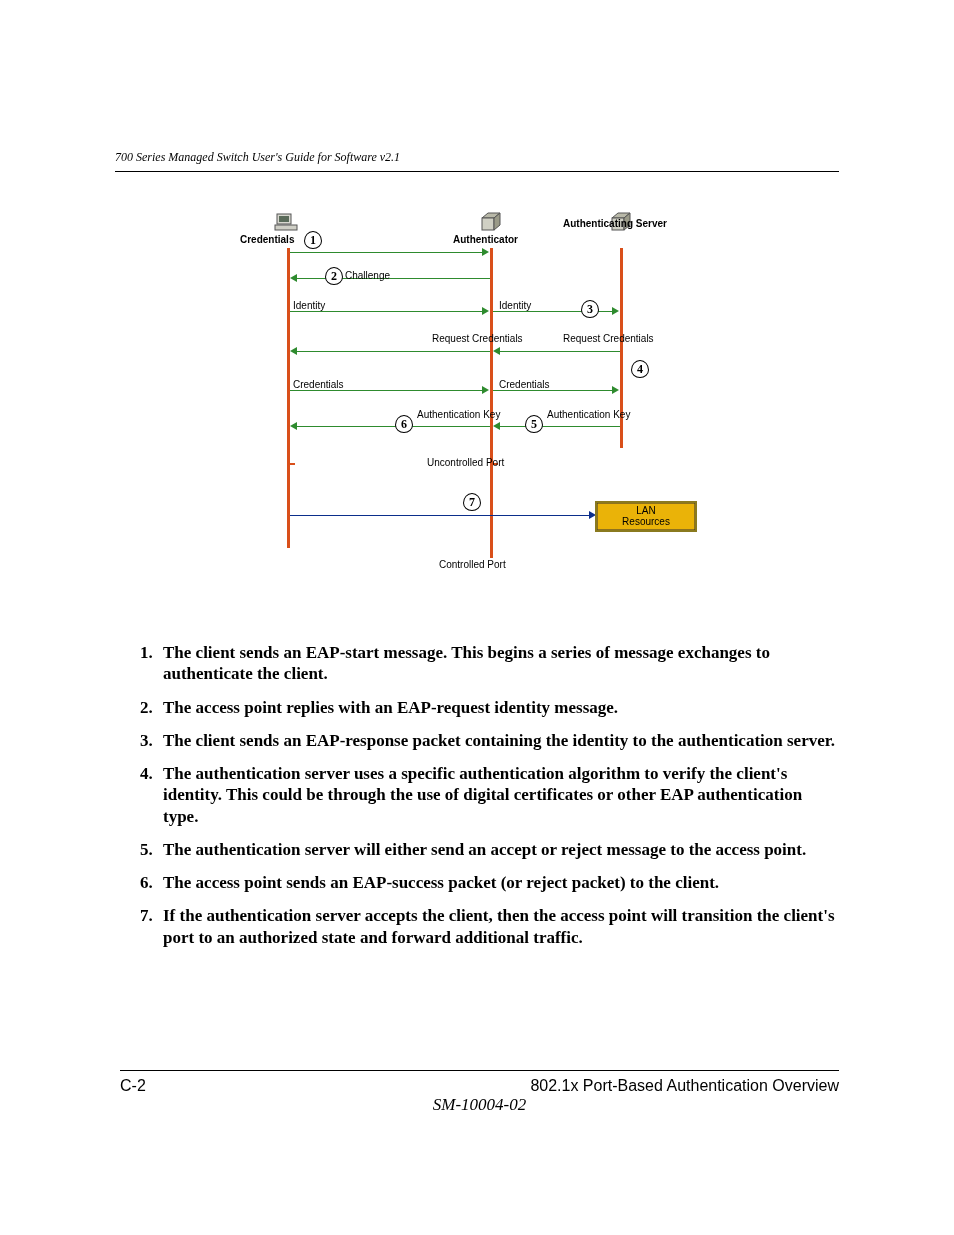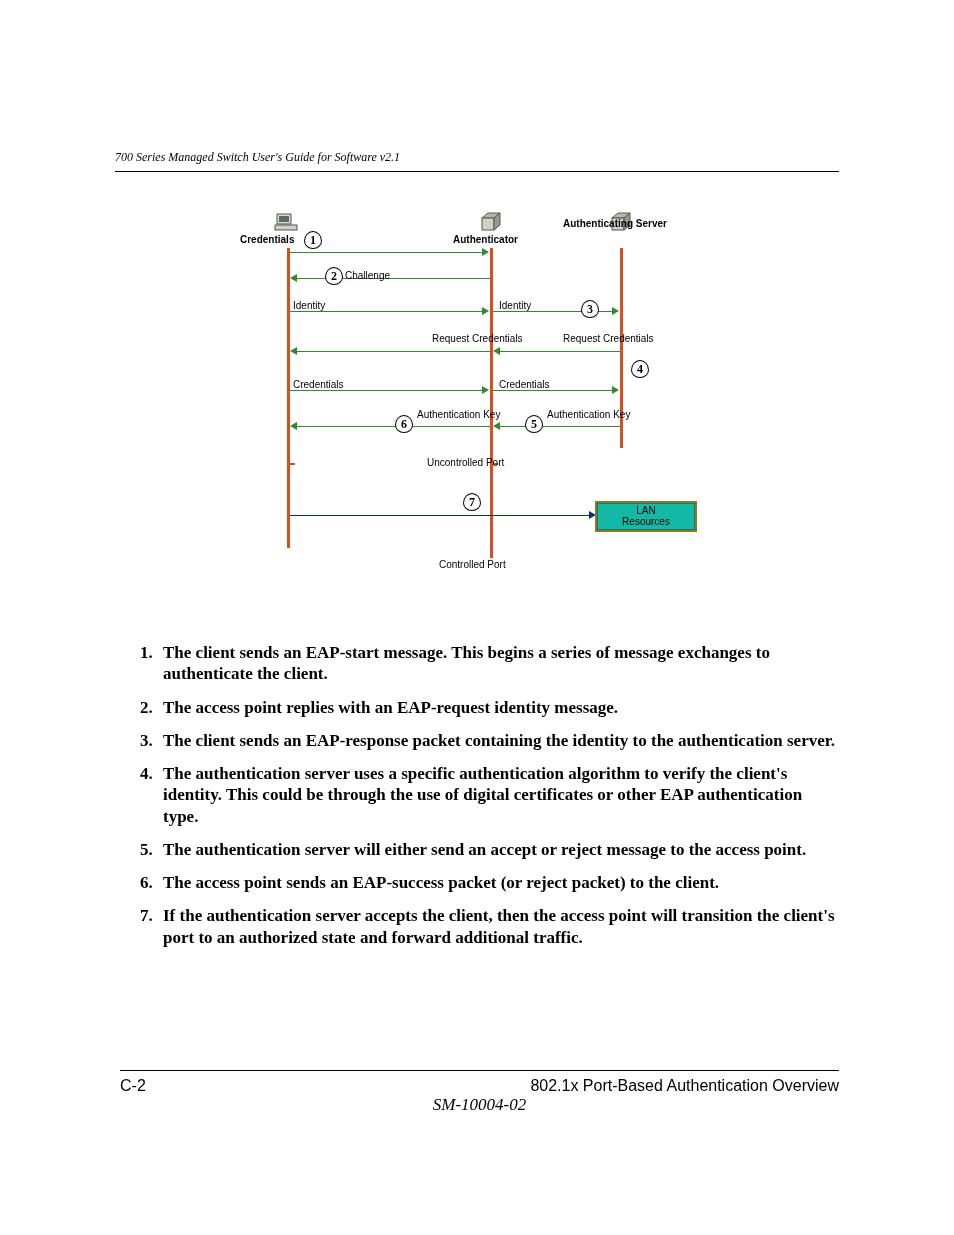--- a/index.html
+++ b/index.html
@@ -83,21 +83,21 @@
   .ah.r.blue  { border-left: 7px solid #0b2e8b; }
   .txt {
     position: absolute;
     text-align: left;
     line-height: 1.05;
     white-space: nowrap;
   }
   .box {
     position: absolute;
     border: 2px solid #8a7a1f;
-    background: #14b8a6;
+    background: #eab308;
     box-shadow: 0 0 0 0.5px #333 inset;
     padding: 3px 20px;
     text-align: center;
     line-height: 1.05;
   }
   
   ol.steps {
     margin: 0;
     padding-left: 42px;
     font-size: 17px;

